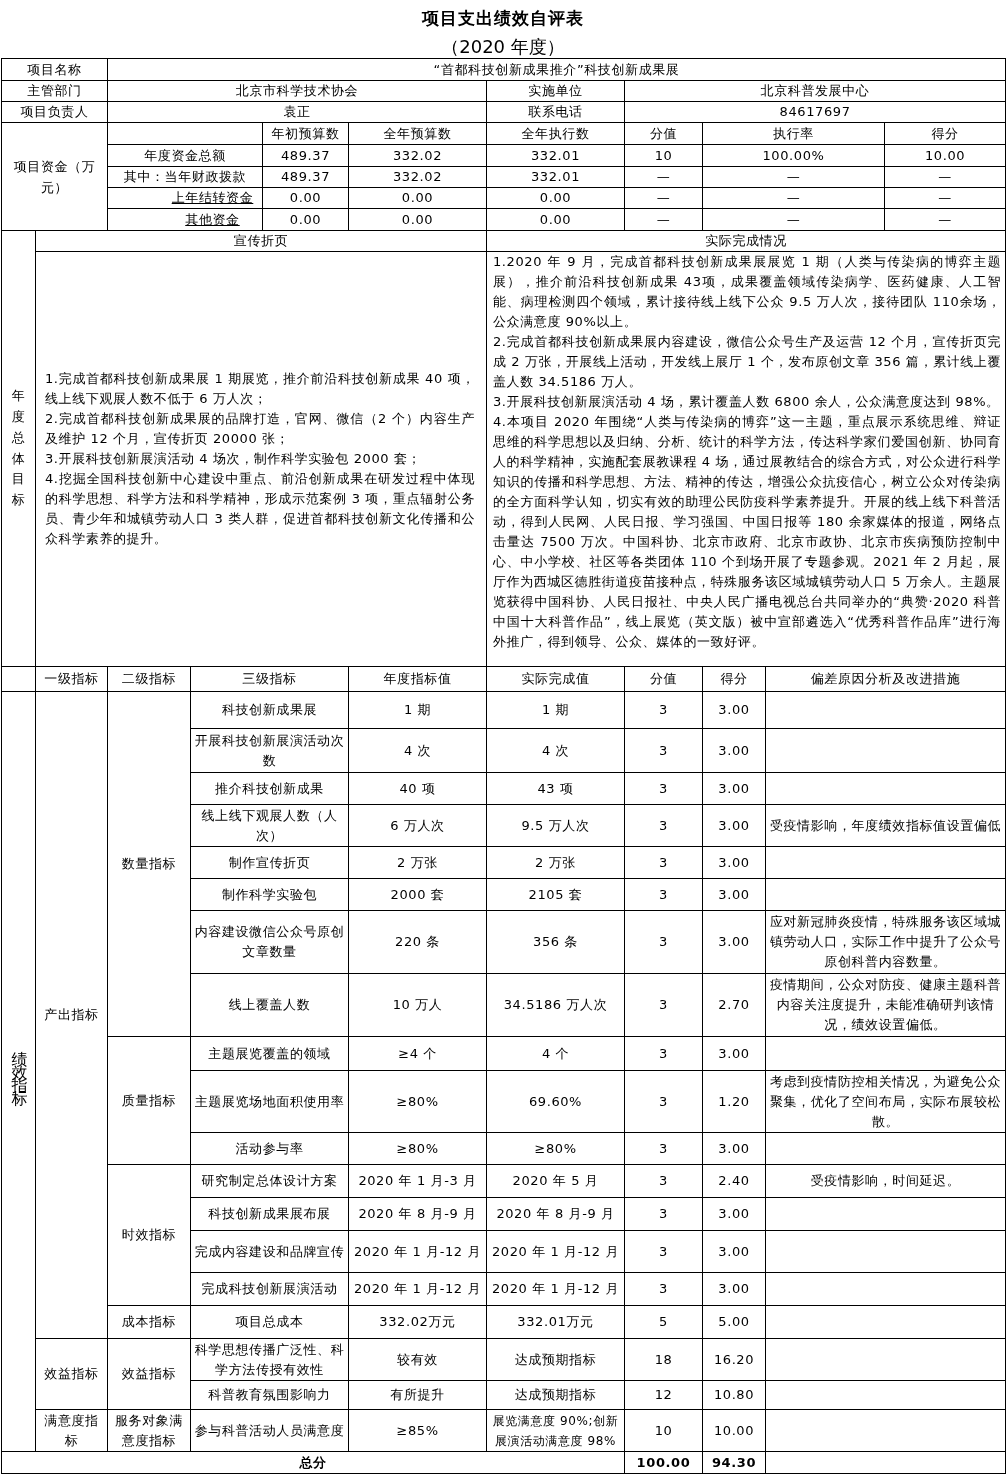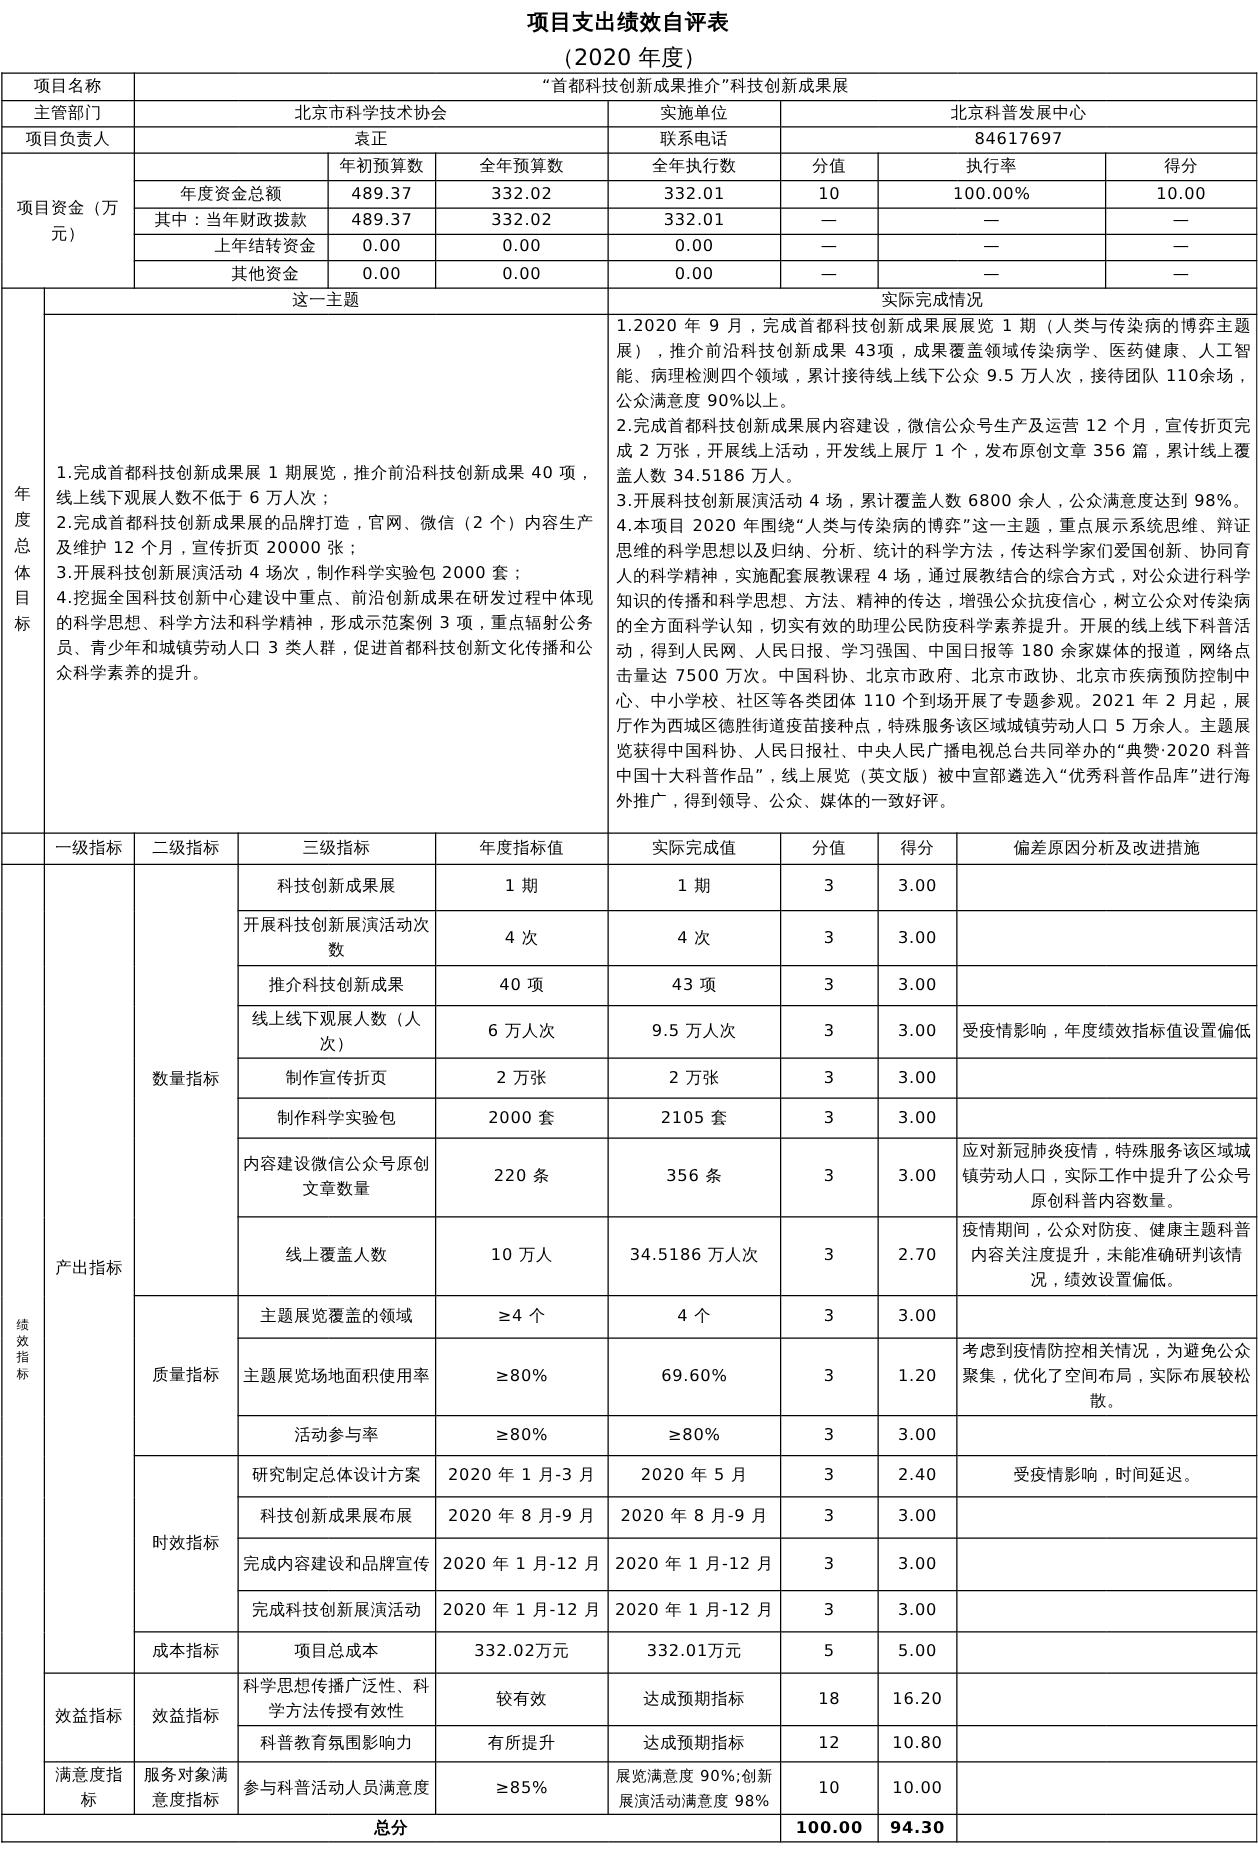--- a/index.html
+++ b/index.html
@@ -18,24 +18,24 @@
   }
   table.form {
     position: absolute; left: 1px; top: 58px; width: 1004px;
     border-collapse: collapse; table-layout: fixed;
   }
   table.form td {
     border: 1px solid #000; padding: 0 3px; text-align: center;
     vertical-align: middle; font-size: 13px; line-height: 20px;
     letter-spacing: 0.6px; overflow: hidden; word-break: break-all;
   }
-  .indent { text-align: left; padding-left: 58px !important; }
+  .indent { text-align: left; padding-left: 58px !important; text-decoration: underline; }
   .fundlabel { padding: 0 6px !important; line-height: 21px !important; }
   .vert { display: inline-block; width: 14px; line-height: 20.7px; word-break: break-all; }
-  .vert-tight { display: inline-block; width: 14px; line-height: 13px; word-break: break-all; font-size: 10px; margin-top: 20px; }
+  .vert-tight { display: inline-block; width: 14px; line-height: 13px; word-break: break-all; font-size: 16px; margin-top: 20px; }
   .goal-text {
     text-align: justify !important; font-size: 13px; line-height: 20.7px;
     letter-spacing: 0.9px;
   }
   .goal-expected { padding: 0 11px 0 9px !important; vertical-align: middle !important; }
   .goal-actual { padding: 0 4px 0 6px !important; vertical-align: top !important; }
   .goal-text p { margin: 0; }
   .note { text-align: center; line-height: 20px; }
   .nowrap { white-space: nowrap; margin-top: 48px; }
   .bold { font-weight: bold; }
@@ -123,21 +123,21 @@
     <td>0.00</td>
     <td>—</td>
     <td colspan="2">—</td>
     <td>—</td>
   </tr>
 
   <tr style="height:21px">
     <td rowspan="2" style="padding:0">
       <span class="vert">年度总体目标</span>
     </td>
-    <td colspan="5">这一主题</td>
+    <td colspan="5">宣传折页</td>
     <td colspan="5">实际完成情况</td>
   </tr>
   <tr style="height:415px">
     <td colspan="5" class="goal-text goal-expected">
       <p>1.完成首都科技创新成果展 1 期展览，推介前沿科技创新成果 40 项，线上线下观展人数不低于 6 万人次；</p>
       <p>2.完成首都科技创新成果展的品牌打造，官网、微信（2 个）内容生产及维护 12 个月，宣传折页 20000 张；</p>
       <p>3.开展科技创新展演活动 4 场次，制作科学实验包 2000 套；</p>
       <p>4.挖掘全国科技创新中心建设中重点、前沿创新成果在研发过程中体现的科学思想、科学方法和科学精神，形成示范案例 3 项，重点辐射公务员、青少年和城镇劳动人口 3 类人群，促进首都科技创新文化传播和公众科学素养的提升。</p>
     </td>
     <td colspan="5" class="goal-text goal-actual">

